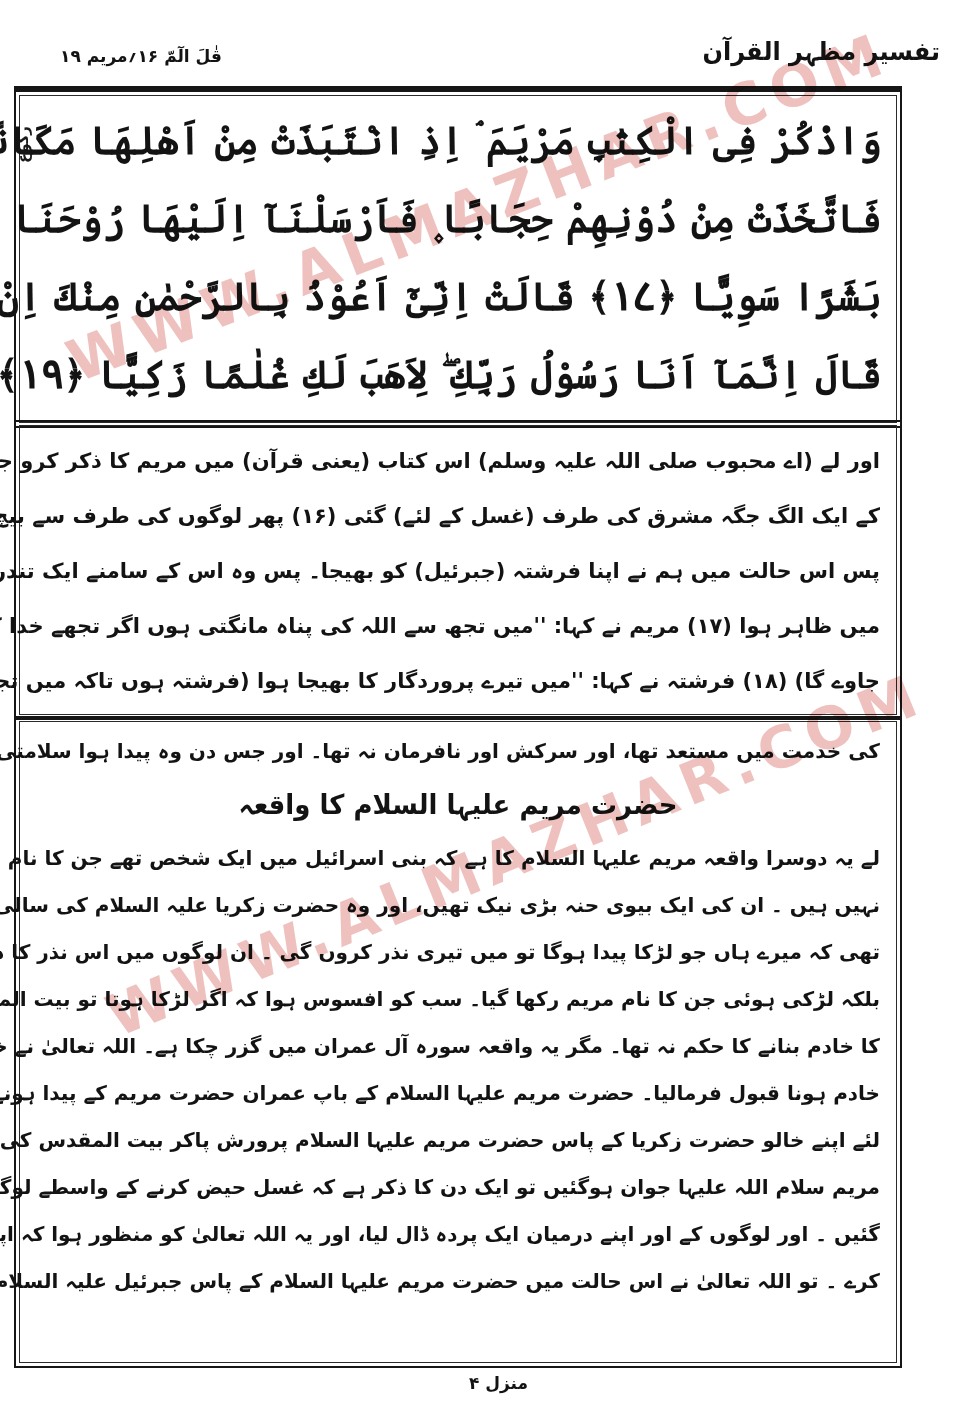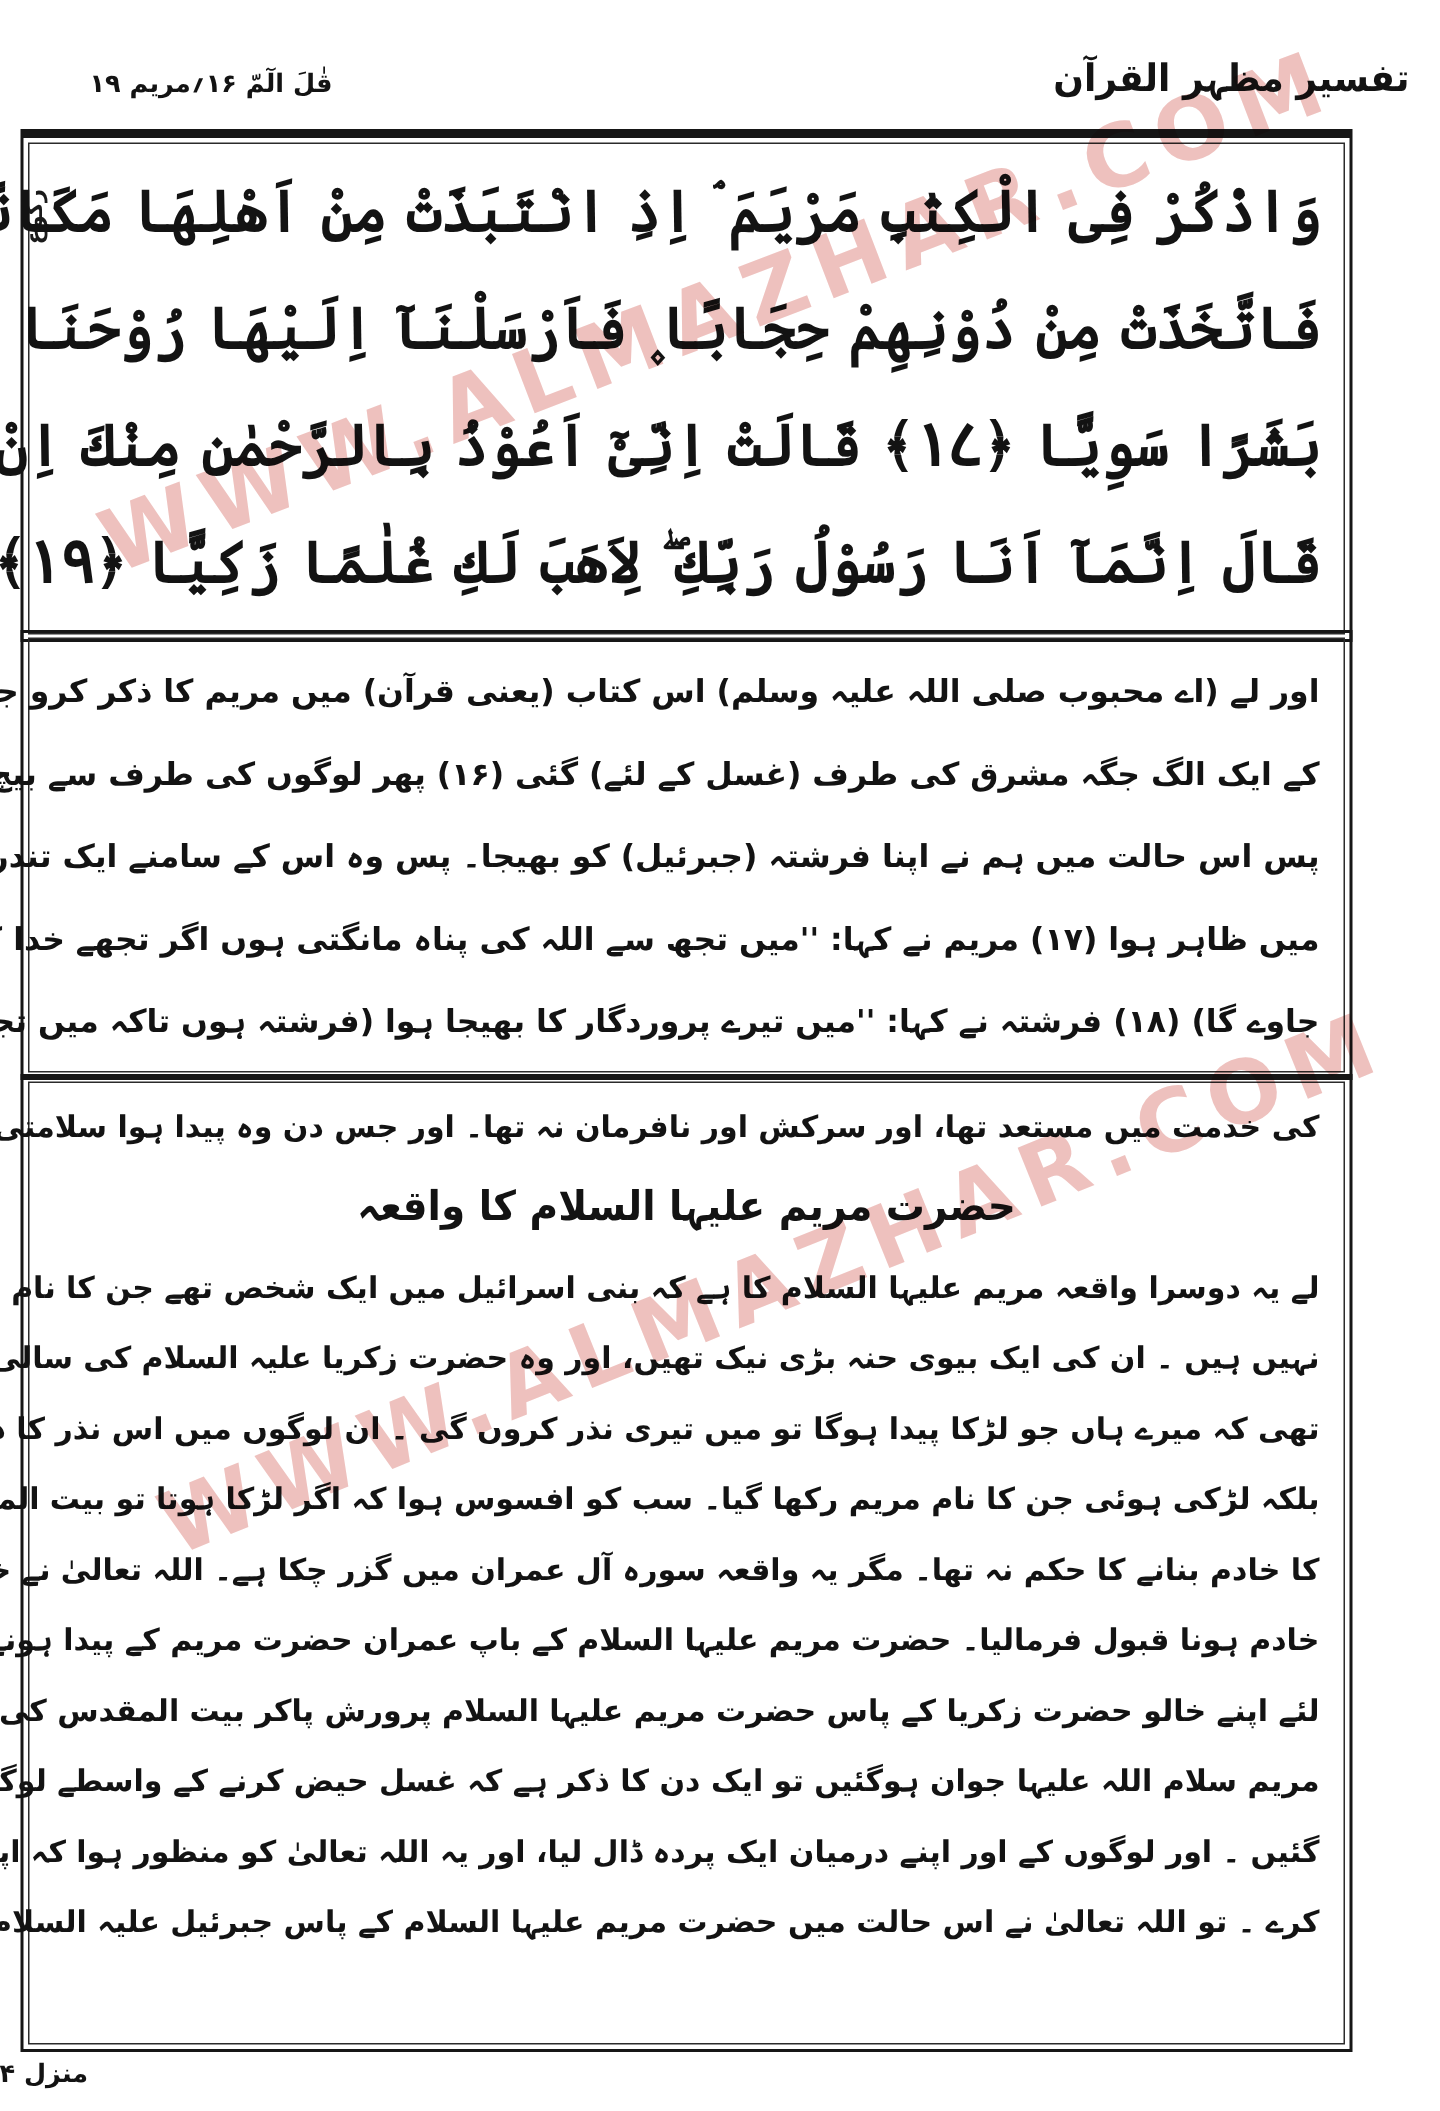--- a/index.html
+++ b/index.html
@@ -49,22 +49,22 @@
     font-size:20px;font-weight:600;line-height:47px;
     text-align:justify;text-align-last:justify;white-space:nowrap;
   }
   .comm-line.centered{text-align:center;text-align-last:center;white-space:normal;}
   .comm-heading{
     font-size:26px;font-weight:bold;text-align:center;line-height:60px;
     transform:scaleY(1.05);
   }
   
   .footer{
-    position:absolute;bottom:14px;right:0;left:0;text-align:left;
-    font-size:17px;font-weight:bold;
+    position:absolute;bottom:14px;right:0;left:0;text-align:center;
+    font-size:17px;font-weight:bold;padding-left:37px;
   }
   
   .watermark{
     position:absolute;z-index:6;pointer-events:none;
     font-family:"DejaVu Sans","Liberation Sans",sans-serif;
     font-size:58px;font-weight:bold;letter-spacing:8px;white-space:nowrap;
     color:rgba(224,142,136,0.55);mix-blend-mode:multiply;direction:ltr;
   }
   .wm1{top:330px;left:70px;transform:rotate(-21deg);transform-origin:left center;}
   .wm2{top:985px;left:110px;transform:rotate(-22deg);transform-origin:left center;}

